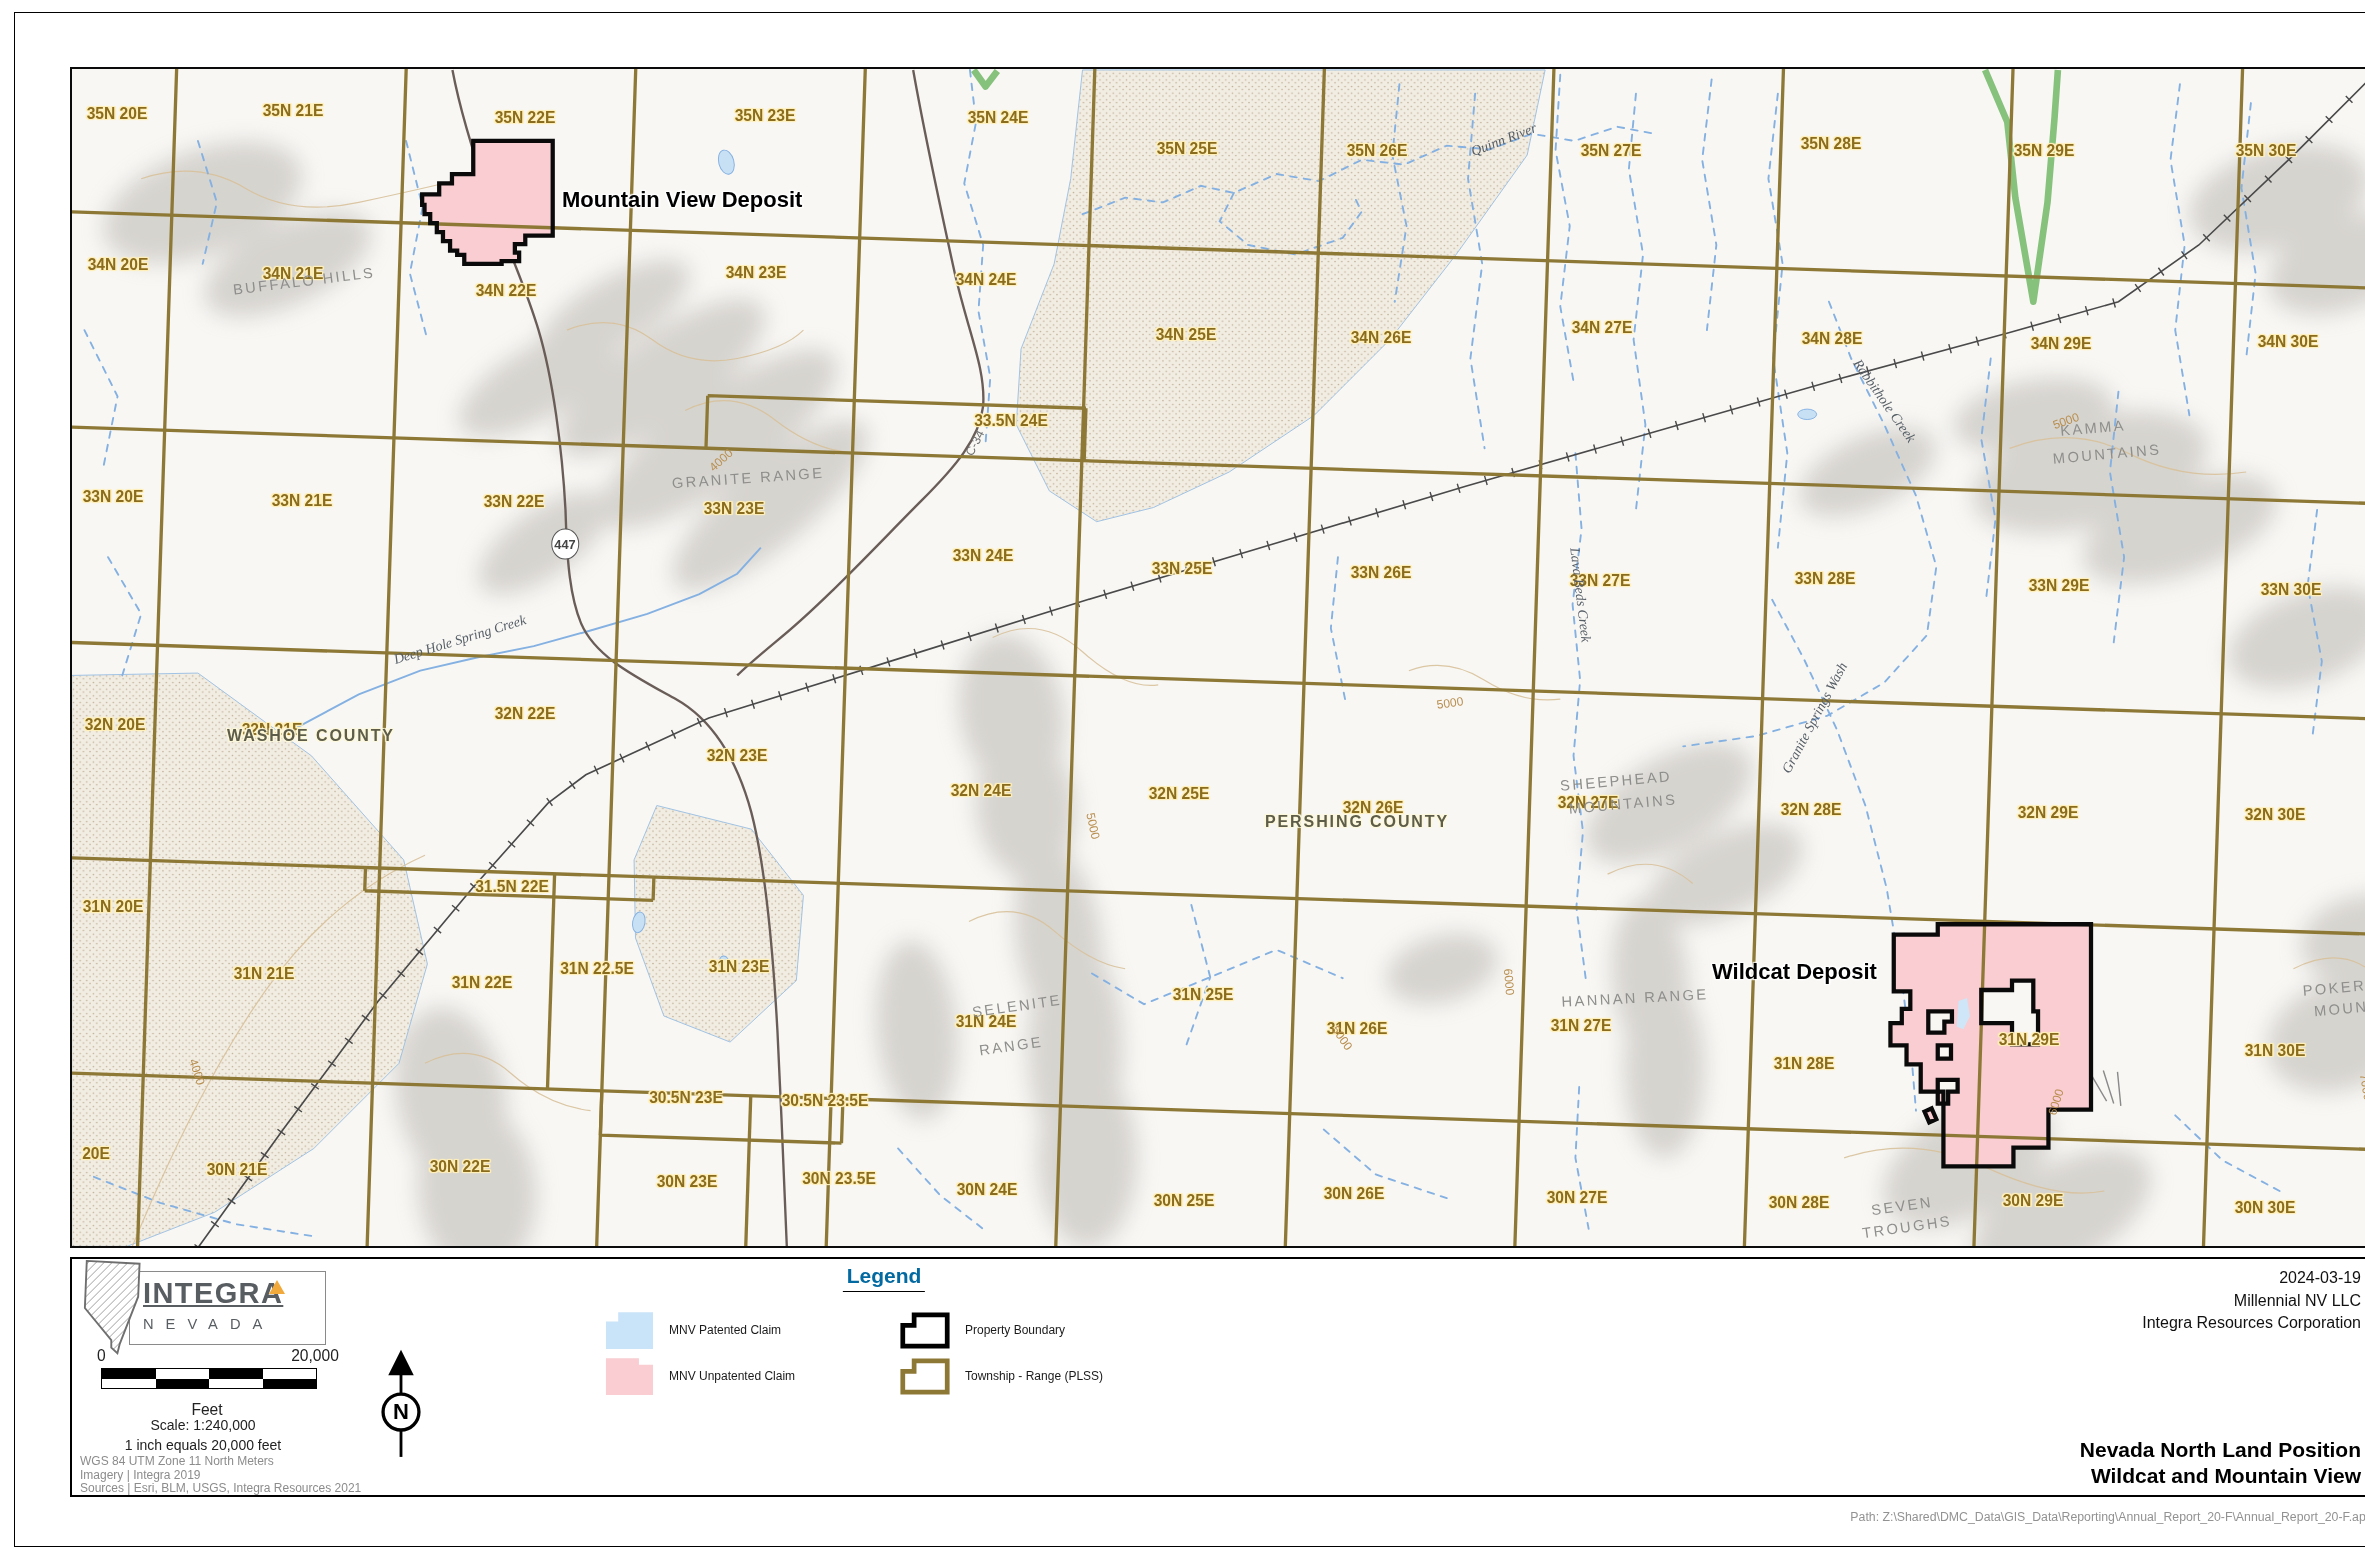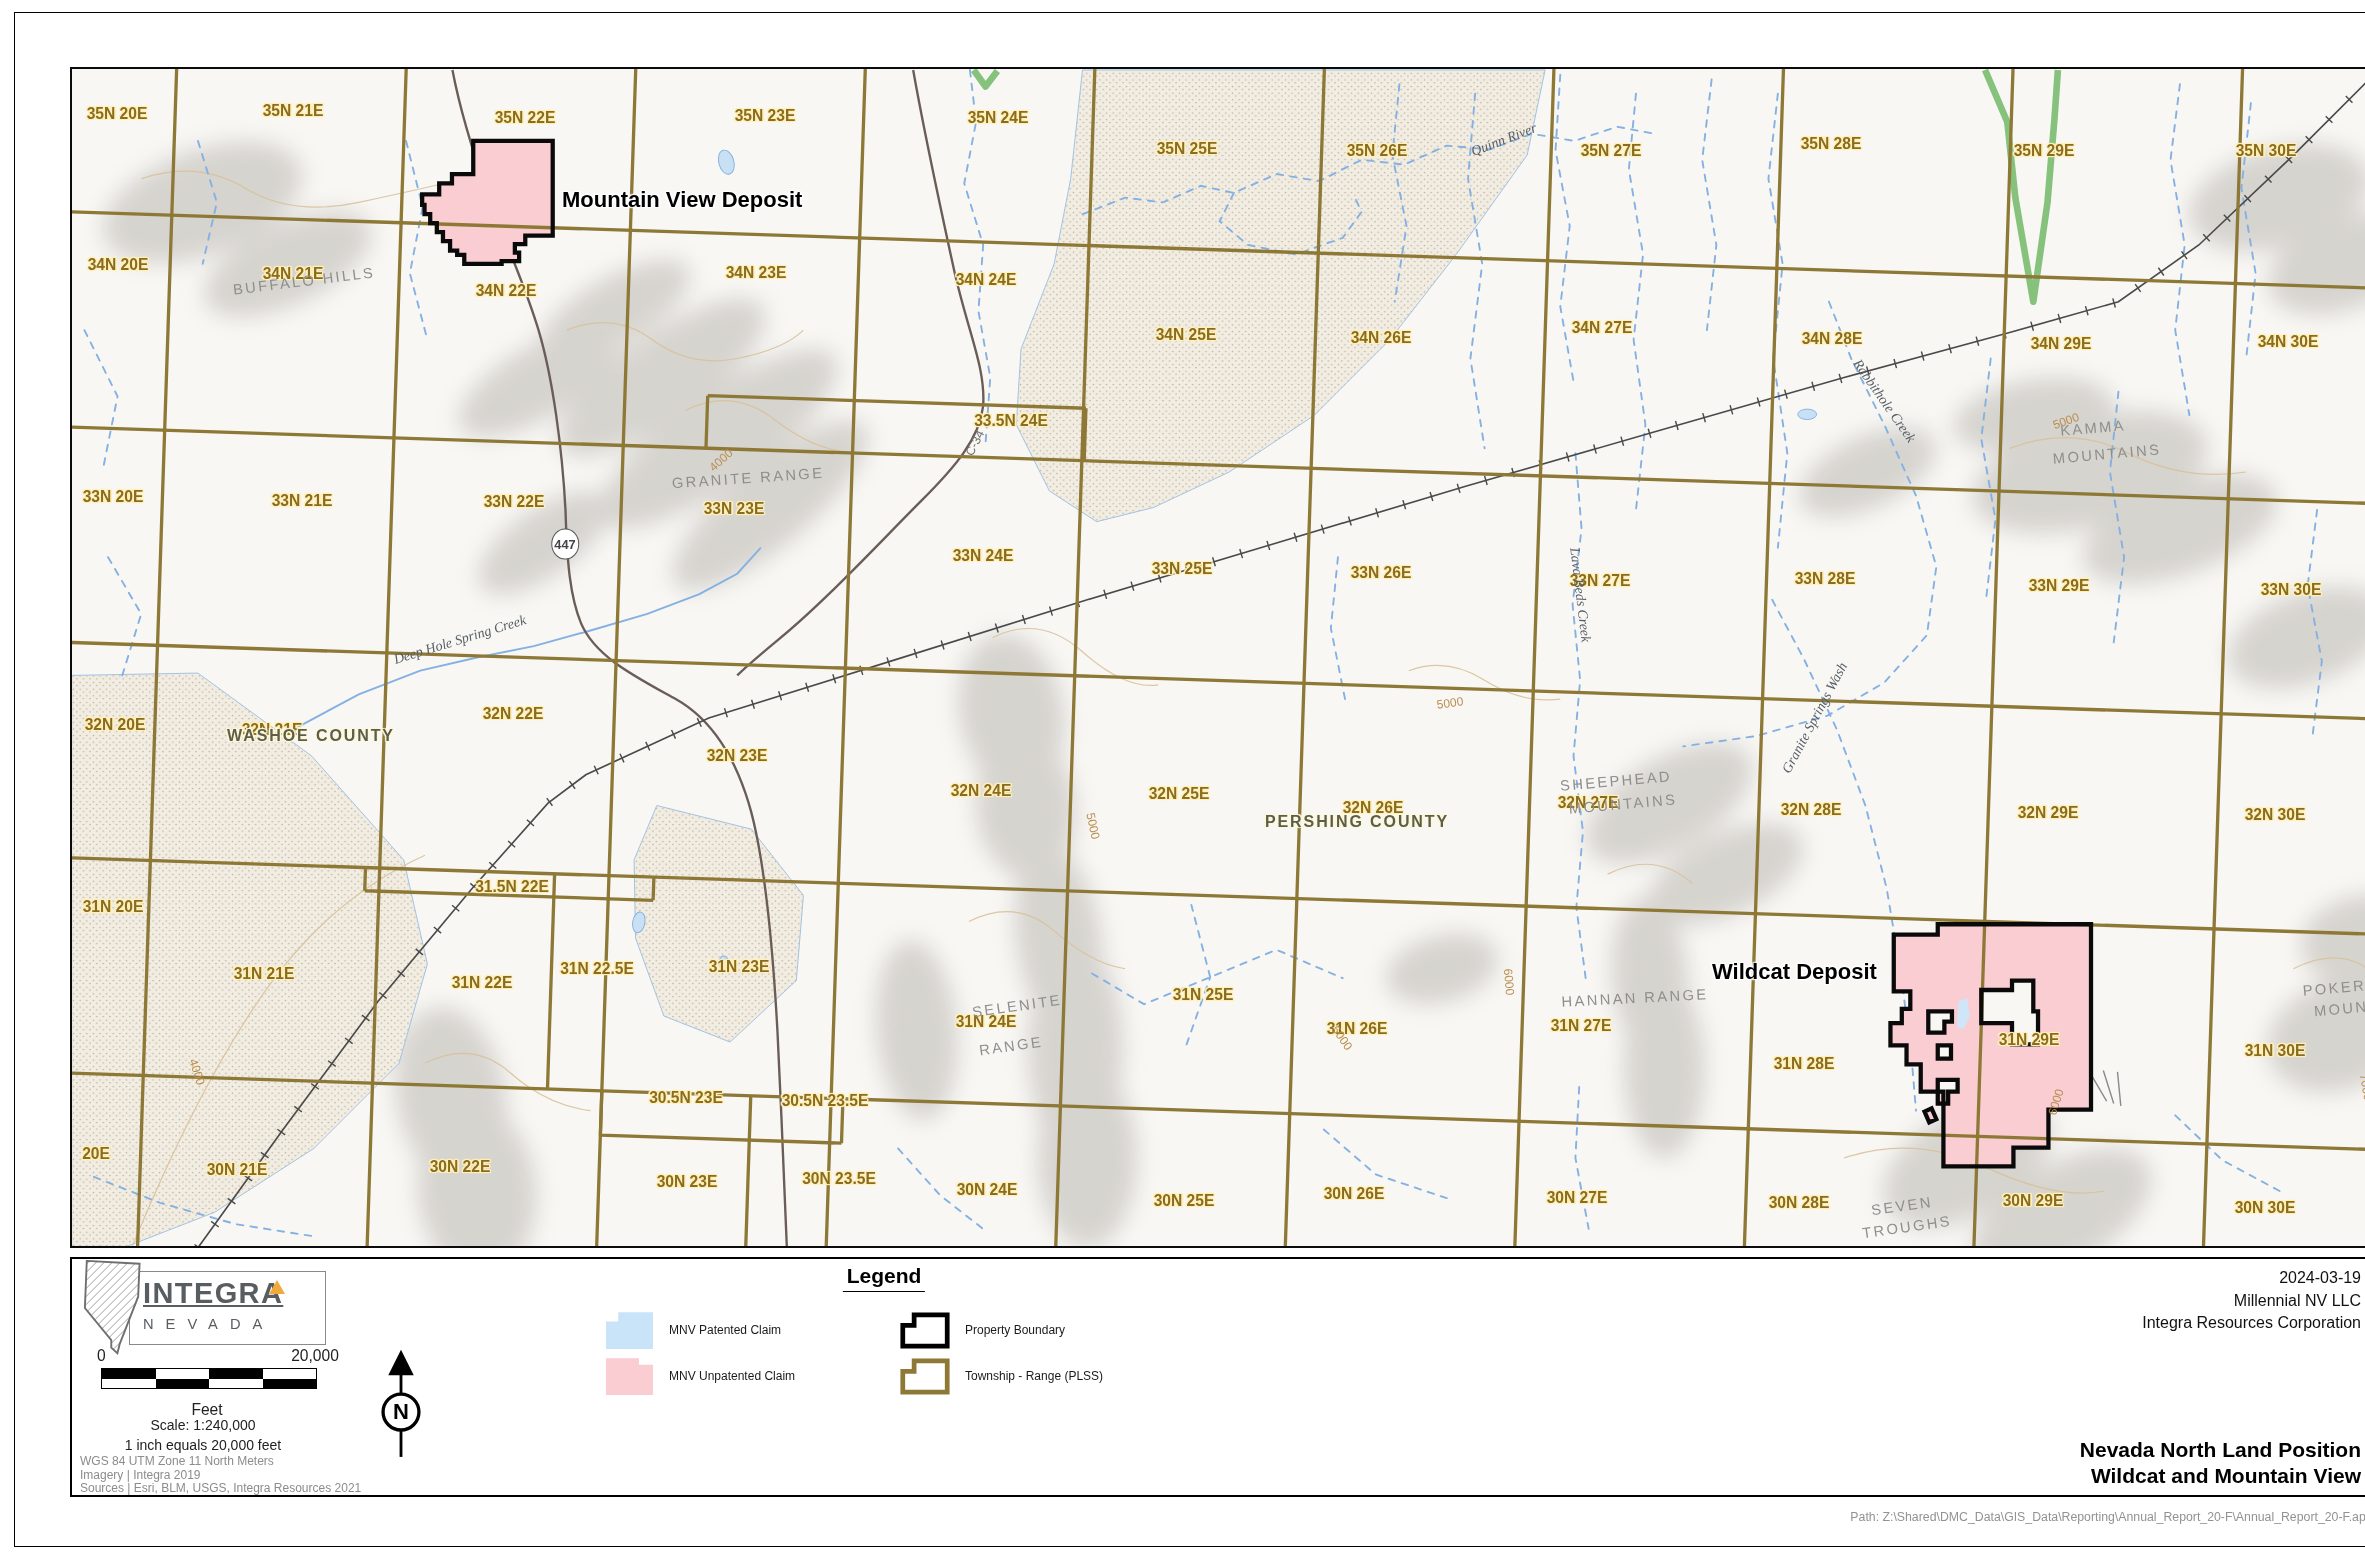--- a/index.html
+++ b/index.html
@@ -38,21 +38,21 @@
   #scalebar div{border:none;}
   .sb-b{background:#000;} .sb-w{background:#fff;}
   #feet-lbl{left:207px;top:1401px;transform:translate(-50%,0);font-size:15.6px;color:#222;}
   .sctxt{font-size:14px;color:#222;transform:translate(-50%,0);}
   .credit{font-size:12px;color:#8c8c8c;}
   .tb-r{position:absolute;right:52px;text-align:right;font-size:16px;color:#111;}
   .tb-title{position:absolute;right:52px;text-align:right;font-size:21px;font-weight:bold;color:#000;}
   #path-line{position:absolute;right:37px;top:1510px;font-size:12.3px;color:#929292;}
   
   #legend-title{left:884px;top:1264px;transform:translate(-50%,0);font-size:21px;font-weight:bold;
-                border-bottom:1.9px solid #000;padding:0 3.8px 2.8px 3.8px;color:#000000;}
+                border-bottom:1.9px solid #000;padding:0 3.8px 2.8px 3.8px;color:#0369a1;}
   .leg-lbl{position:absolute;font-size:12px;color:#1a1a1a;transform:translate(0,-50%);}
 </style>
 </head>
 <body>
 
 <div id="page">
   <div class="abs" id="sheet-border"></div>
 
   <div class="abs" id="map-frame">
     <div id="map-layer">
@@ -246,21 +246,21 @@
       <span class="lbl twp" style="left:735px;top:510px">33N 23E</span>
       <span class="lbl twp" style="left:984px;top:557px">33N 24E</span>
       <span class="lbl twp" style="left:1183px;top:570px">33N 25E</span>
       <span class="lbl twp" style="left:1382px;top:574px">33N 26E</span>
       <span class="lbl twp" style="left:1601px;top:582px">33N 27E</span>
       <span class="lbl twp" style="left:1826px;top:580px">33N 28E</span>
       <span class="lbl twp" style="left:2060px;top:587px">33N 29E</span>
       <span class="lbl twp" style="left:2292px;top:591px">33N 30E</span>
       <span class="lbl twp" style="left:116px;top:726px">32N 20E</span>
       <span class="lbl twp" style="left:273px;top:731px">32N 21E</span>
-      <span class="lbl twp" style="left:514px;top:715px">32N 22E</span>
+      <span class="lbl twp" style="left:526px;top:715px">32N 22E</span>
       <span class="lbl twp" style="left:738px;top:757px">32N 23E</span>
       <span class="lbl twp" style="left:982px;top:792px">32N 24E</span>
       <span class="lbl twp" style="left:1180px;top:795px">32N 25E</span>
       <span class="lbl twp" style="left:1374px;top:809px">32N 26E</span>
       <span class="lbl twp" style="left:1589px;top:804px">32N 27E</span>
       <span class="lbl twp" style="left:1812px;top:811px">32N 28E</span>
       <span class="lbl twp" style="left:2049px;top:814px">32N 29E</span>
       <span class="lbl twp" style="left:2276px;top:816px">32N 30E</span>
       <span class="lbl twp" style="left:513px;top:888px">31.5N 22E</span>
       <span class="lbl twp" style="left:114px;top:908px">31N 20E</span>

